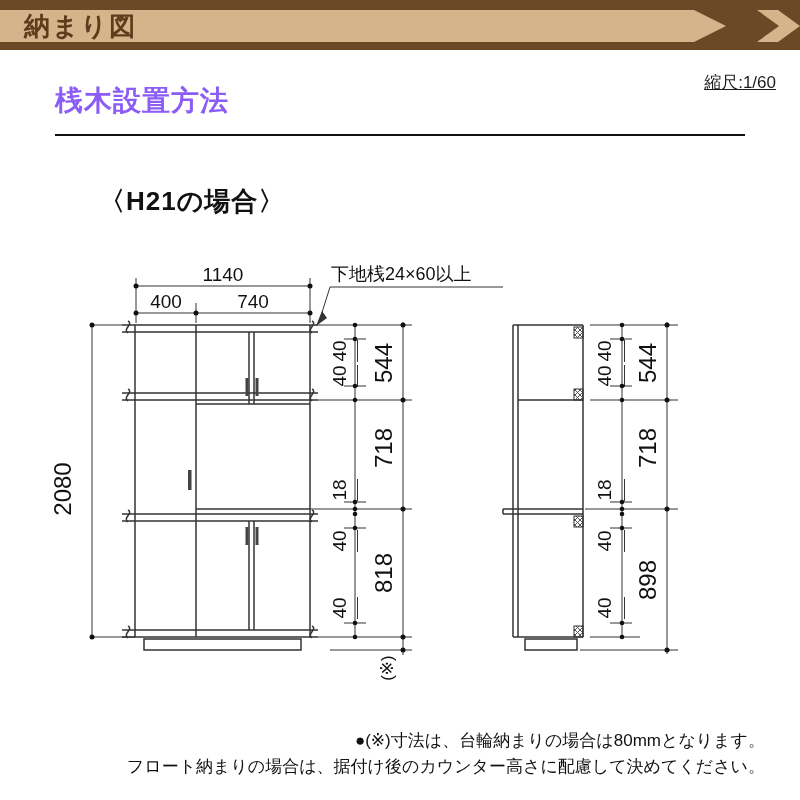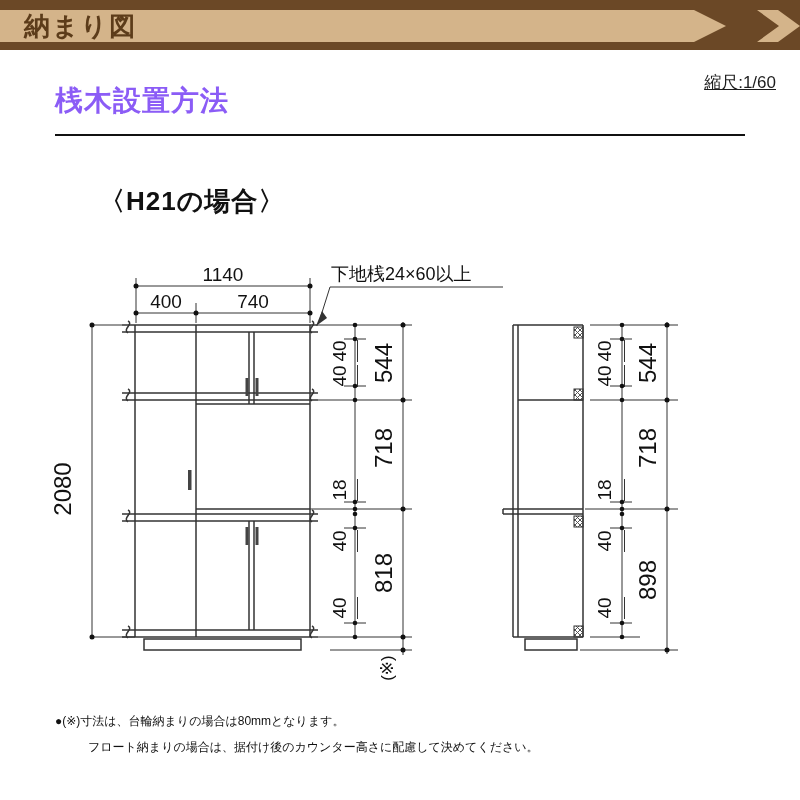--- a/index.html
+++ b/index.html
@@ -24,22 +24,22 @@
   
   .drawing { position:absolute; left:0; top:230px; }
   .drawing text { fill:#111; }
   .dim-s { font-size:19px; }
   .dim-l { font-size:24px; }
   .dim-t { font-size:19px; }
   .leader-t { font-size:18px; }
   .hoshi { font-size:17px; }
 
   
-  .note { position:absolute; left:55px; top:708px; width:710px; font-size:12px;
-          color:#111; line-height:26px; }
+  .note { position:absolute; left:55px; top:728px; width:710px; font-size:17px;
+          color:#111; line-height:26px;text-align:right; }
   .note .l2 { padding-left:33px; }
 </style>
 </head>
 <body>
 
 <div class="page">
 
   <div class="banner">
     <svg width="800" height="50" viewBox="0 0 800 50">
       <rect x="0" y="0" width="800" height="50" fill="#6b4826"></rect>

